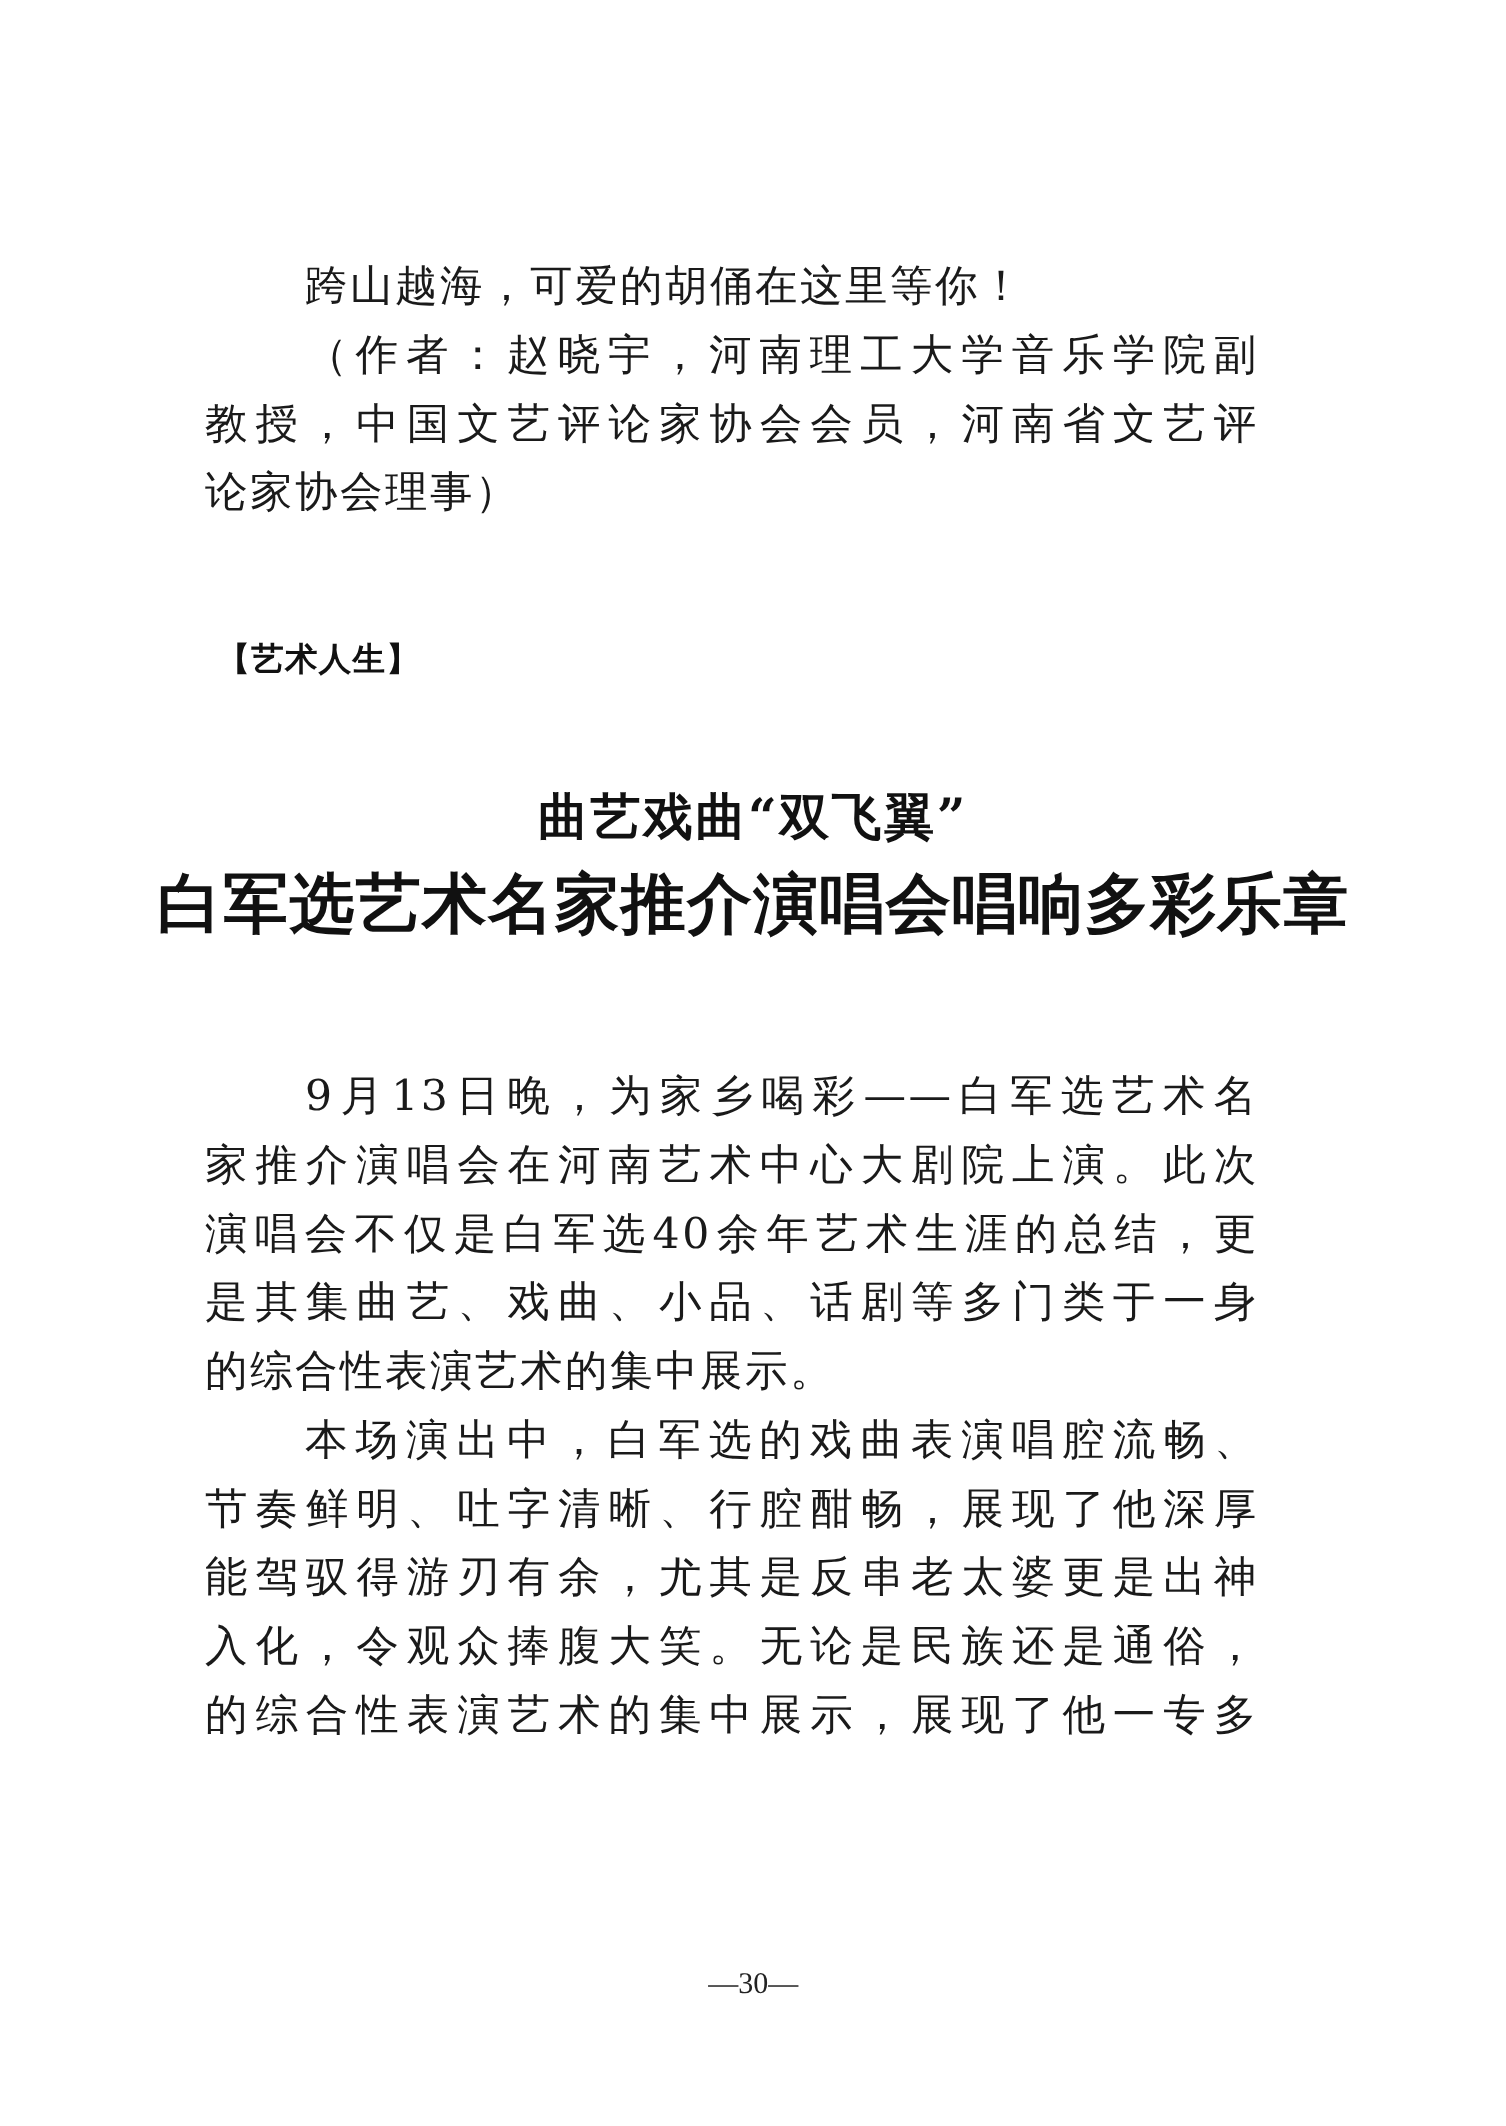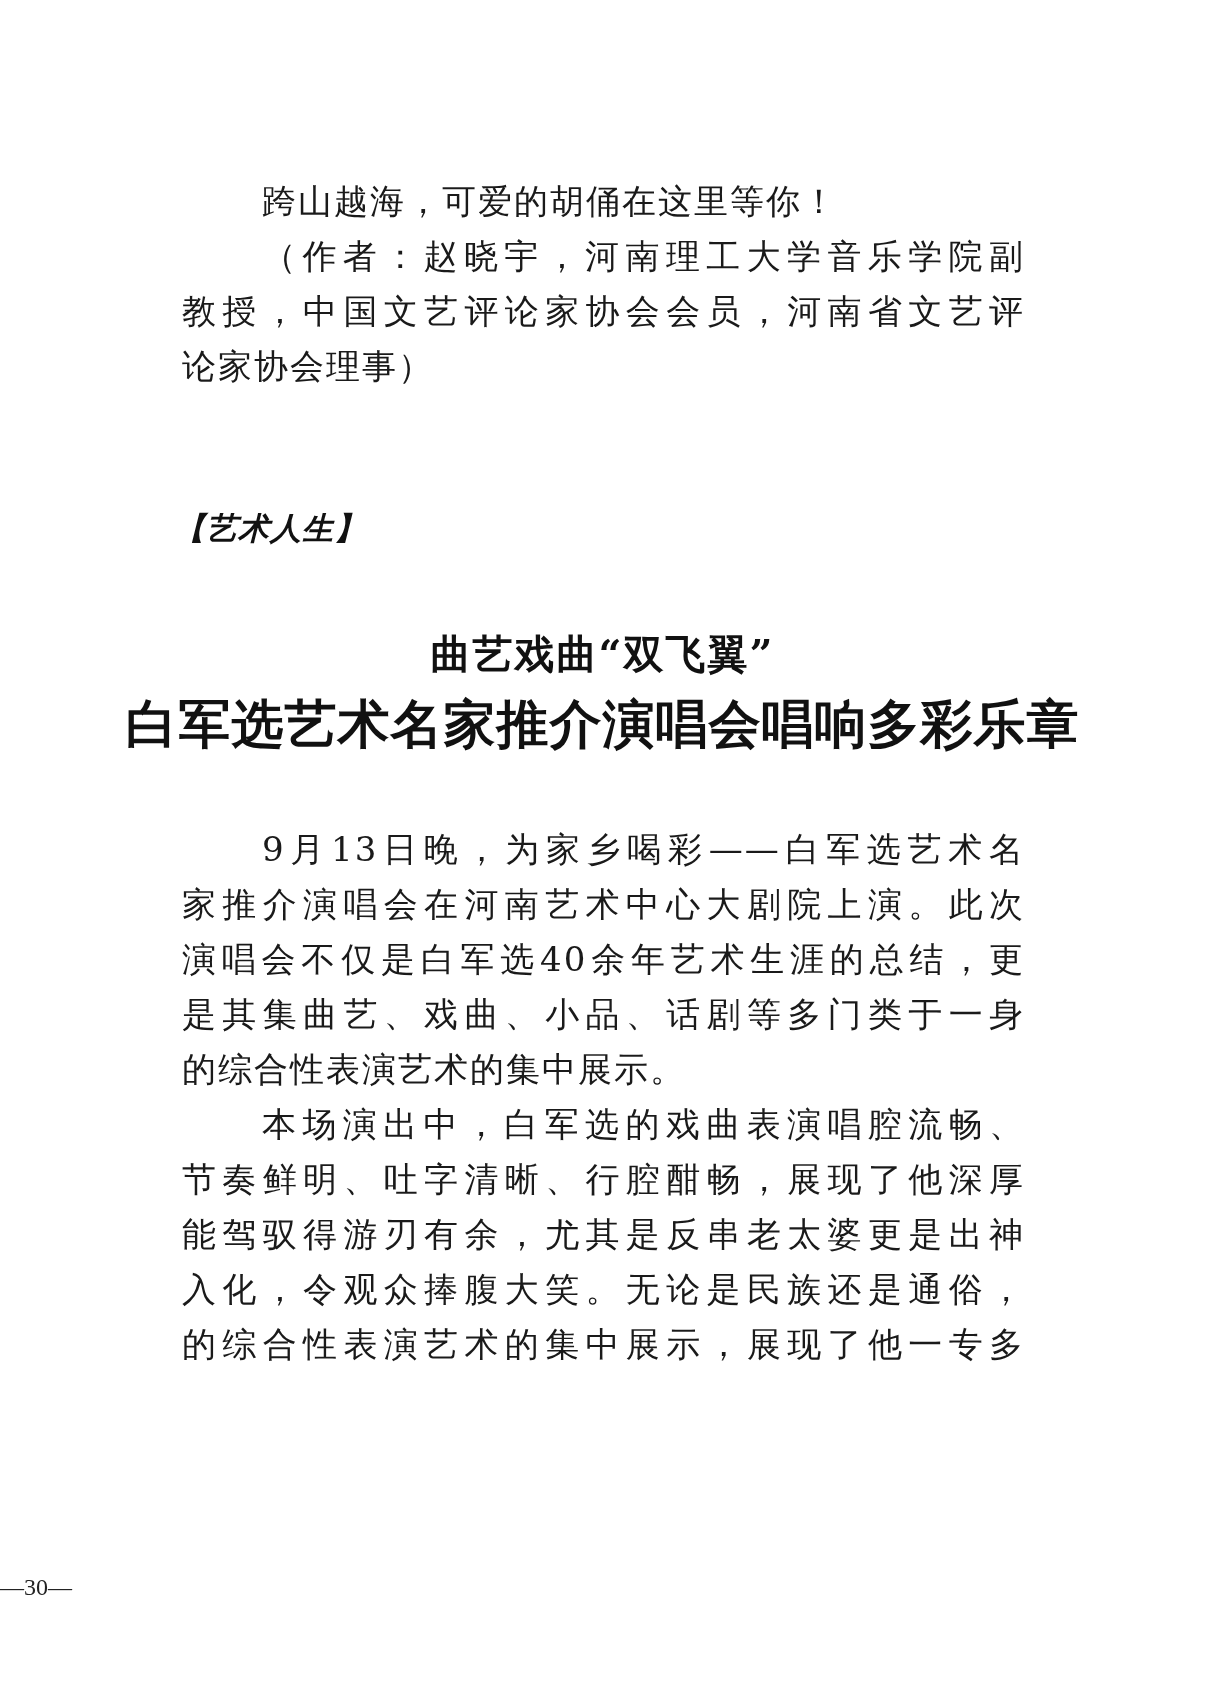--- a/index.html
+++ b/index.html
@@ -16,22 +16,23 @@
       font-family: "DejaVu Serif", "Liberation Serif", serif;
     }
     .page {
       position: absolute;
       left: 0; top: 0;
       width: 1205px;
       height: 1701px;
     }
     .text-block {
       position: absolute;
-      left: 182px;
+      left: 164px;
       width: 843px;
+      margin-top: 28px;
     }
     .line {
       display: block;
       height: 55px;
       line-height: 55px;
       font-size: 34px;
       white-space: nowrap;
       text-align: justify;
       text-align-last: justify;
       letter-spacing: 2px;
@@ -44,25 +45,24 @@
     }
     .closing {
       top: 174px;
     }
     .section-tag {
       position: absolute;
       left: 174px;
       top: 508px;
       font-family: "DejaVu Sans", "Liberation Sans", sans-serif;
       font-weight: bold;
-      font-size: 31px;
+      font-size: 26px;
       line-height: 40px;
       letter-spacing: 1px;
       color: #111;
-      font-style: italic;
     }
     .title {
       position: absolute;
       left: 0;
       width: 1205px;
       text-align: center;
       font-family: "DejaVu Serif", "Liberation Serif", serif;
       font-weight: bold;
       color: #111;
     }
@@ -80,20 +80,21 @@
       letter-spacing: 1px;
     }
     .body-text {
       top: 822px;
     }
     .page-number {
       position: absolute;
       left: 0;
       width: 1205px;
       top: 1572px;
+      text-align: center;
       font-family: "Liberation Serif", "DejaVu Serif", serif;
       font-size: 24px;
       line-height: 30px;
       color: #222;
     }
   </style>
 </head>
 <body>
 
 <div class="page">

